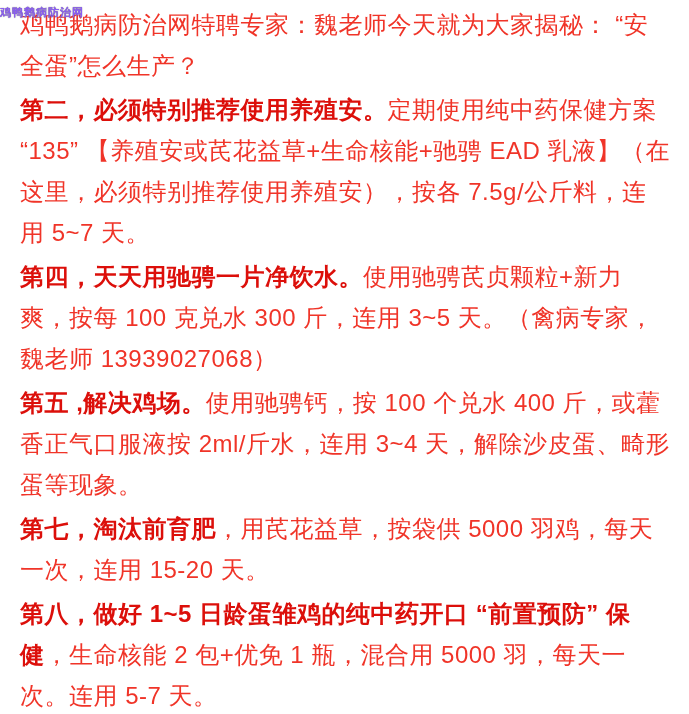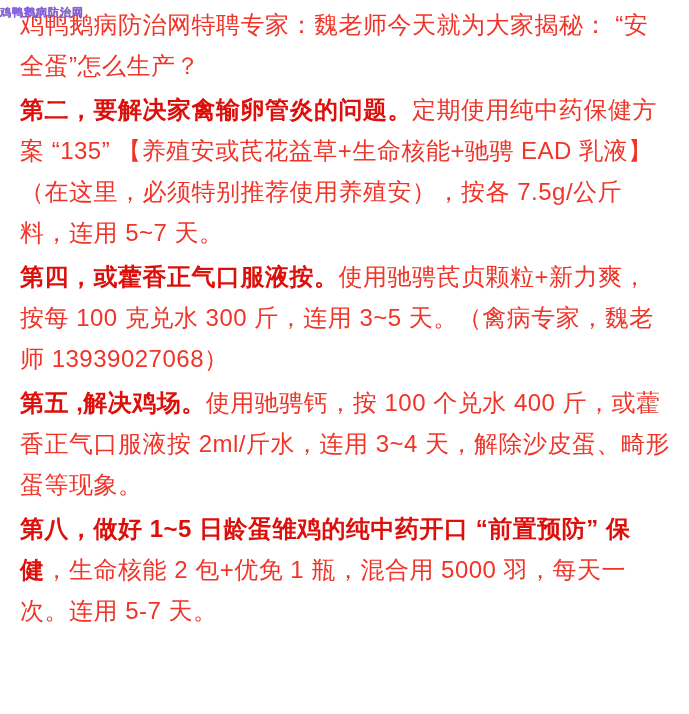--- a/index.html
+++ b/index.html
@@ -47,25 +47,26 @@
 
 <div class="page">
 
   <span class="watermark">鸡鸭鹅病防治网</span>
 
   <div class="content">
 
     <p class="para"><span class="lead"></span><span>鸡鸭鹅病防治网特聘专家：魏老师今天就为大家揭秘： “安全蛋”怎么生产？</span></p>
 
 
-    <p class="para"><span class="lead">第二，要解决家禽输卵管炎的问题。</span><span>定期使用纯中药保健方案 “135” 【养殖安或芪花益草+生命核能+驰骋 EAD 乳液】（在这里，必须特别推荐使用养殖安），按各 7.5g/公斤料，连用 5~7 天。</span></p>
+    <p class="para"><span class="lead">第二，必须特别推荐使用养殖安。</span><span>定期使用纯中药保健方案 “135” 【养殖安或芪花益草+生命核能+驰骋 EAD 乳液】（在这里，必须特别推荐使用养殖安），按各 7.5g/公斤料，连用 5~7 天。</span></p>
 
 
-    <p class="para"><span class="lead">第四，或藿香正气口服液按。</span><span>使用驰骋芪贞颗粒+新力爽，按每 100 克兑水 300 斤，连用 3~5 天。（禽病专家，魏老师 13939027068）</span></p>
+    <p class="para"><span class="lead">第四，天天用驰骋一片净饮水。</span><span>使用驰骋芪贞颗粒+新力爽，按每 100 克兑水 300 斤，连用 3~5 天。（禽病专家，魏老师 13939027068）</span></p>
 
     <p class="para"><span class="lead">第五 ,解决鸡场。</span><span>使用驰骋钙，按 100 个兑水 400 斤，或藿香正气口服液按 2ml/斤水，连用 3~4 天，解除沙皮蛋、畸形蛋等现象。</span></p>
 
 
+    <p class="para"><span class="lead">第七，淘汰前育肥</span><span>，用芪花益草，按袋供 5000 羽鸡，每天一次，连用 15-20 天。</span></p>
 
     <p class="para"><span class="lead">第八，做好 1~5 日龄蛋雏鸡的纯中药开口 “前置预防” 保健</span><span>，生命核能 2 包+优免 1 瓶，混合用 5000 羽，每天一次。连用 5-7 天。</span></p>
 
   </div>
 </div>
 
 </body></html>

